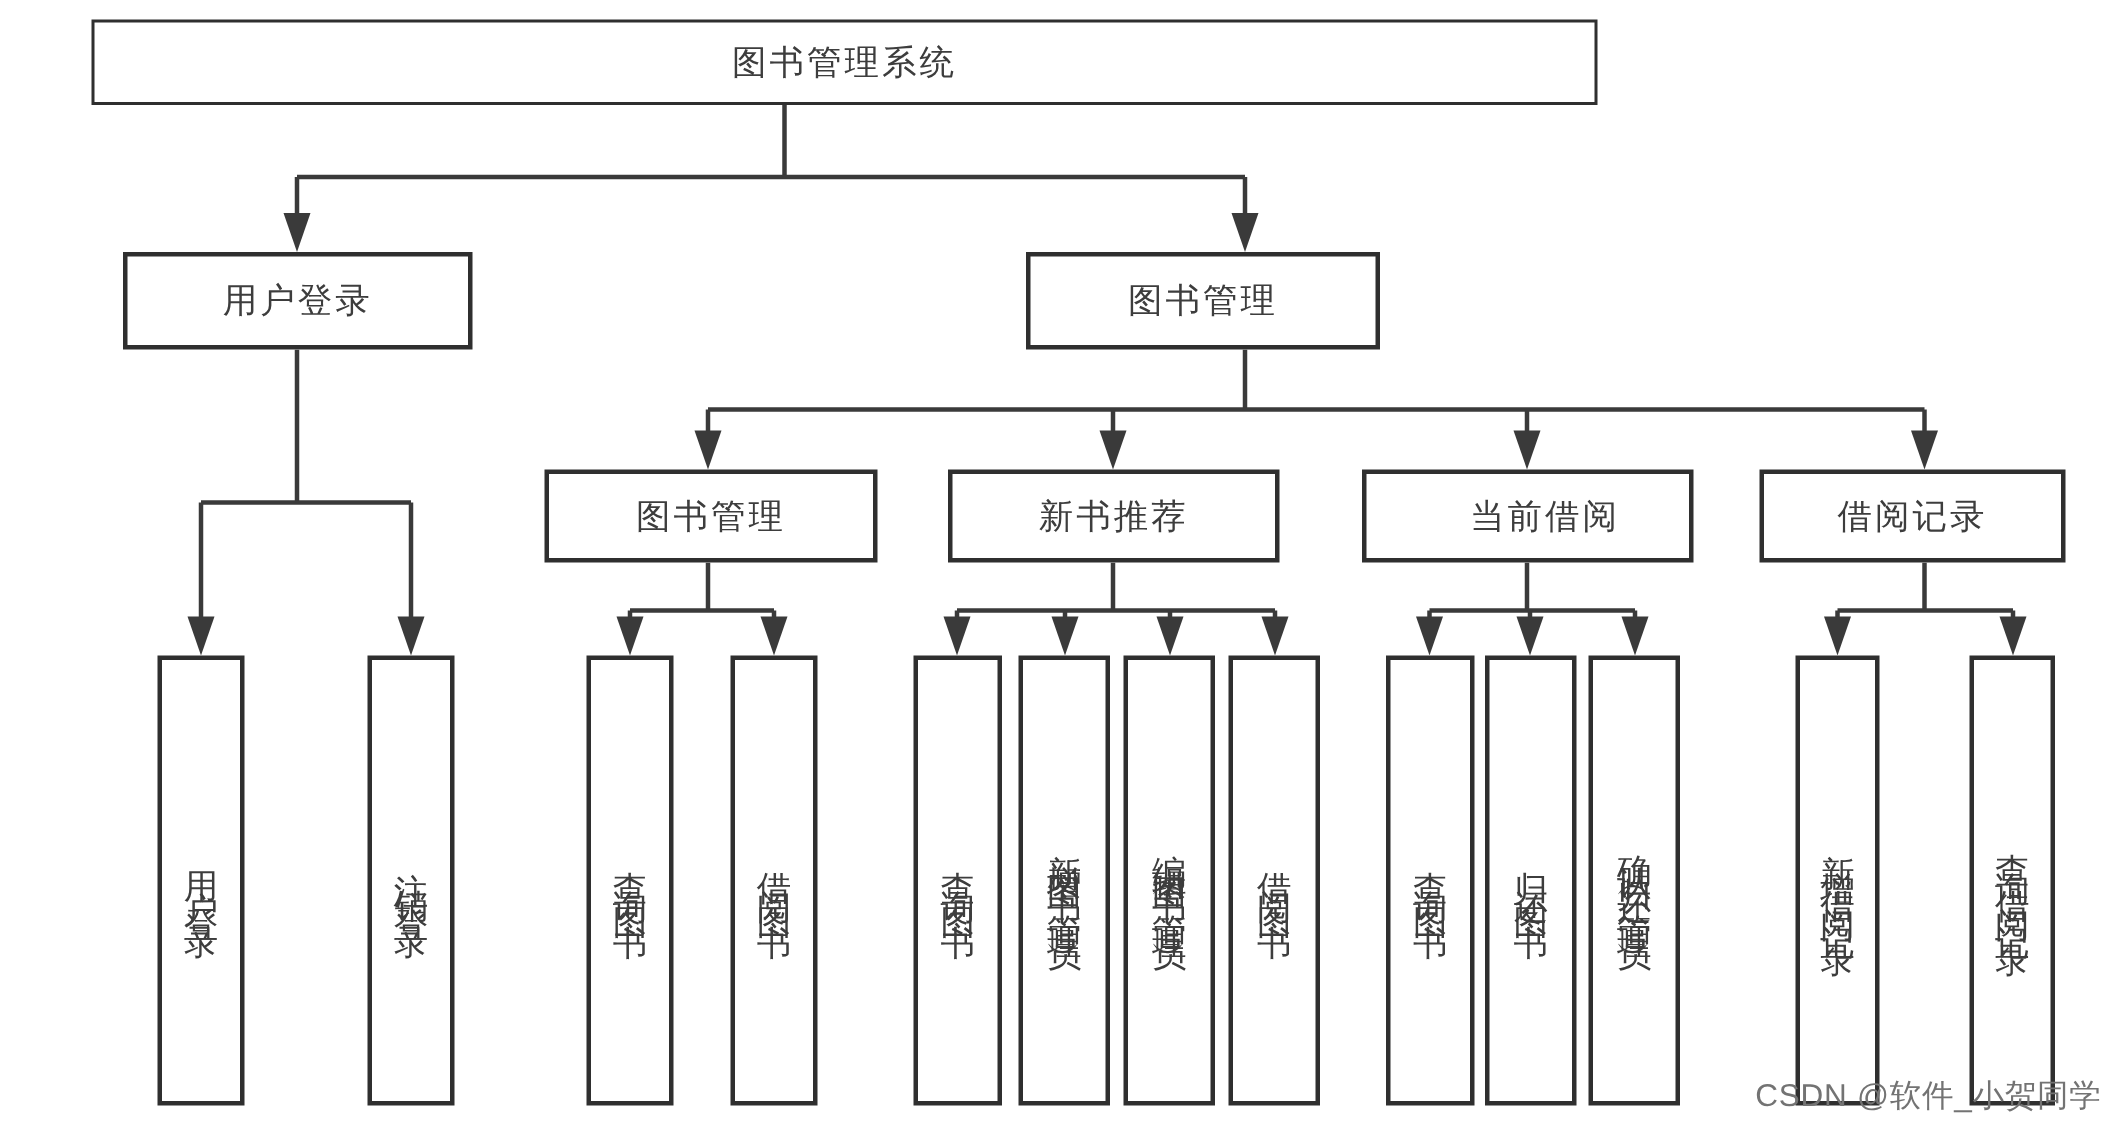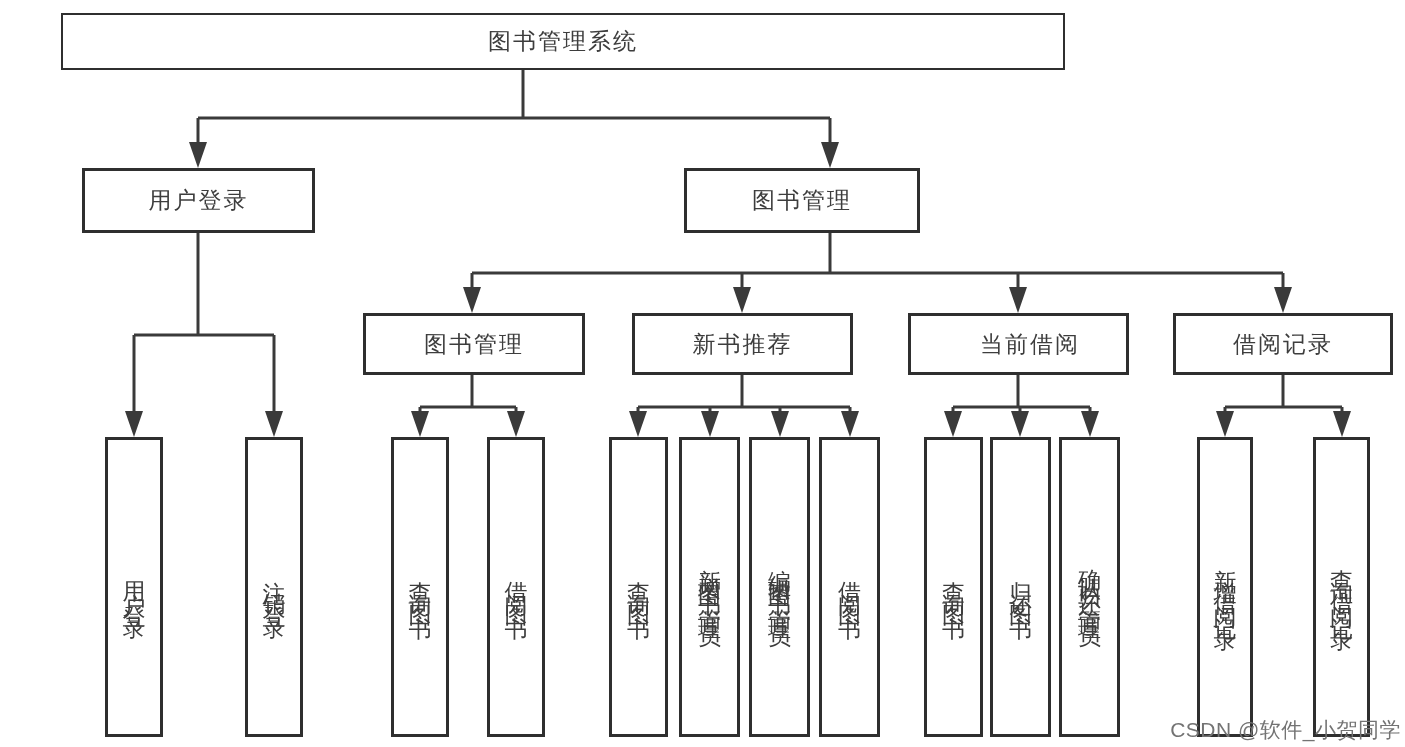--- a/index.html
+++ b/index.html
@@ -127,21 +127,21 @@
 
   <div class="box" style="left:363px; top:313px; width:222px; height:62px;">
     <span>图书管理</span>
   </div>
   <div class="box" style="left:632px; top:313px; width:221px; height:62px;">
     <span>新书推荐</span>
   </div>
   <div class="box" style="left:908px; top:313px; width:221px; height:62px;padding-left:23px;">
     <span>当前借阅</span>
   </div>
-  <div class="box" style="left:1173px; top:313px; width:220px; height:62px;">
+  <div class="box" style="left:1173px; top:313px; width:204px; height:62px;">
     <span>借阅记录</span>
   </div>
 
   <div class="box leaf" style="left:105px; top:437px; width:58px; height:300px;">
     <span>用户登录</span>
   </div>
   <div class="box leaf" style="left:245px; top:437px; width:58px; height:300px;">
     <span>注销登录</span>
   </div>
 

